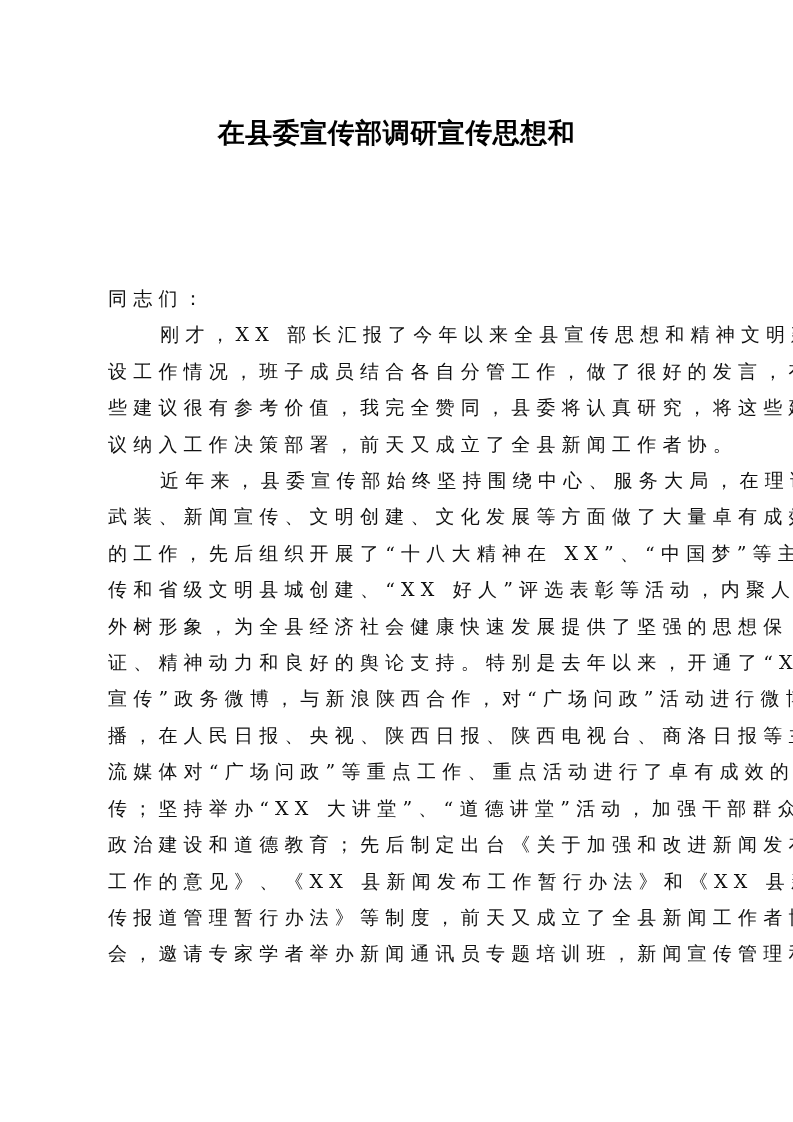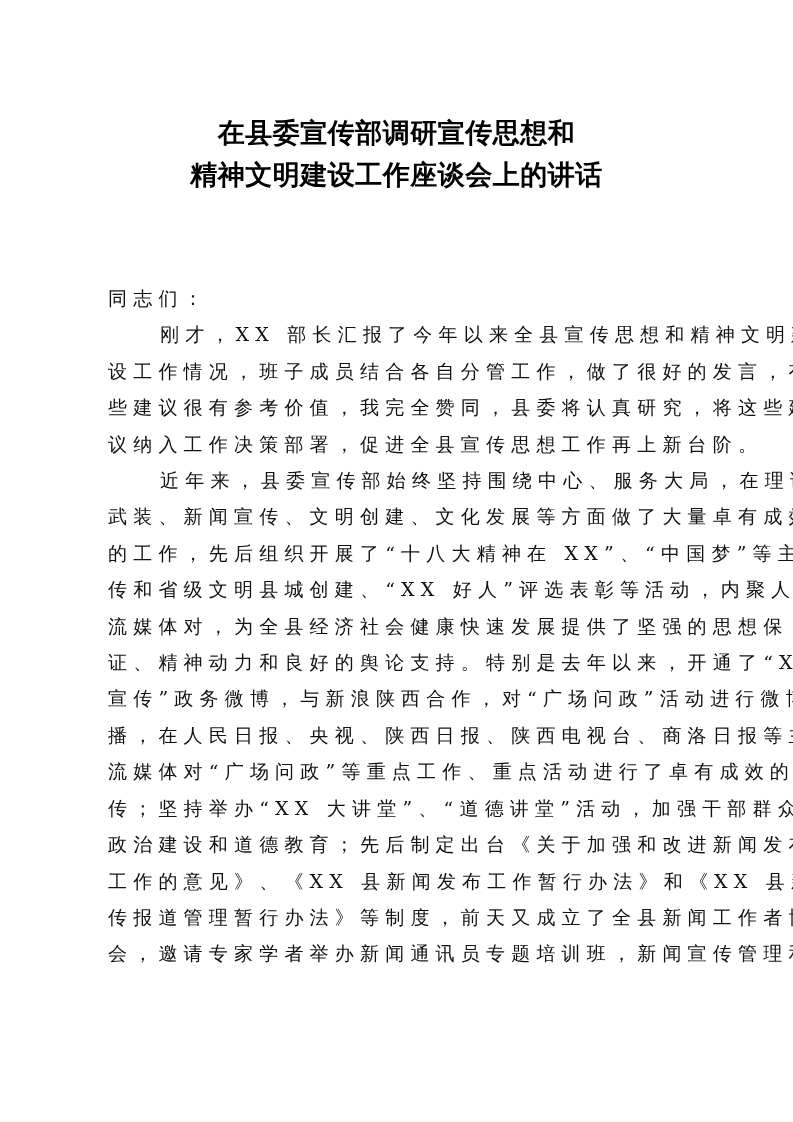--- a/index.html
+++ b/index.html
@@ -22,41 +22,40 @@
   .body p { margin: 0; }
   .indent { text-indent: 52px; }
   .line { display: block; white-space: nowrap; }
 </style>
 </head>
 <body>
 
 <div class="page">
   <div class="title">
     <div class="line">在县委宣传部调研宣传思想和</div>
-    <div class="line">精神文明建设工作座谈会上的讲话</div>
   </div>
 
   <div class="body">
     <p>
       <span class="line">同志们：</span>
     </p>
 
     <p>
       <span class="line indent">刚才，XX 部长汇报了今年以来全县宣传思想和精神文明建</span>
       <span class="line">设工作情况，班子成员结合各自分管工作，做了很好的发言，有</span>
       <span class="line">些建议很有参考价值，我完全赞同，县委将认真研究，将这些建</span>
-      <span class="line">议纳入工作决策部署，促进全县宣传思想工作再上新台阶。</span>
+      <span class="line">议纳入工作决策部署，前天又成立了全县新闻工作者协。</span>
     </p>
 
     <p>
       <span class="line indent">近年来，县委宣传部始终坚持围绕中心、服务大局，在理论</span>
       <span class="line">武装、新闻宣传、文明创建、文化发展等方面做了大量卓有成效</span>
       <span class="line">的工作，先后组织开展了“十八大精神在 XX”、“中国梦”等主题宣</span>
       <span class="line">传和省级文明县城创建、“XX 好人”评选表彰等活动，内聚人心，</span>
-      <span class="line">流媒体对，为全县经济社会健康快速发展提供了坚强的思想保</span>
+      <span class="line">外树形象，为全县经济社会健康快速发展提供了坚强的思想保</span>
       <span class="line">证、精神动力和良好的舆论支持。特别是去年以来，开通了“XX</span>
       <span class="line">宣传”政务微博，与新浪陕西合作，对“广场问政”活动进行微博直</span>
       <span class="line">播，在人民日报、央视、陕西日报、陕西电视台、商洛日报等主</span>
       <span class="line">流媒体对“广场问政”等重点工作、重点活动进行了卓有成效的宣</span>
       <span class="line">传；坚持举办“XX 大讲堂”、“道德讲堂”活动，加强干部群众思想</span>
       <span class="line">政治建设和道德教育；先后制定出台《关于加强和改进新闻发布</span>
       <span class="line">工作的意见》、《XX 县新闻发布工作暂行办法》和《XX 县新闻宣</span>
       <span class="line">传报道管理暂行办法》等制度，前天又成立了全县新闻工作者协</span>
       <span class="line">会，邀请专家学者举办新闻通讯员专题培训班，新闻宣传管理和</span>
     </p>

